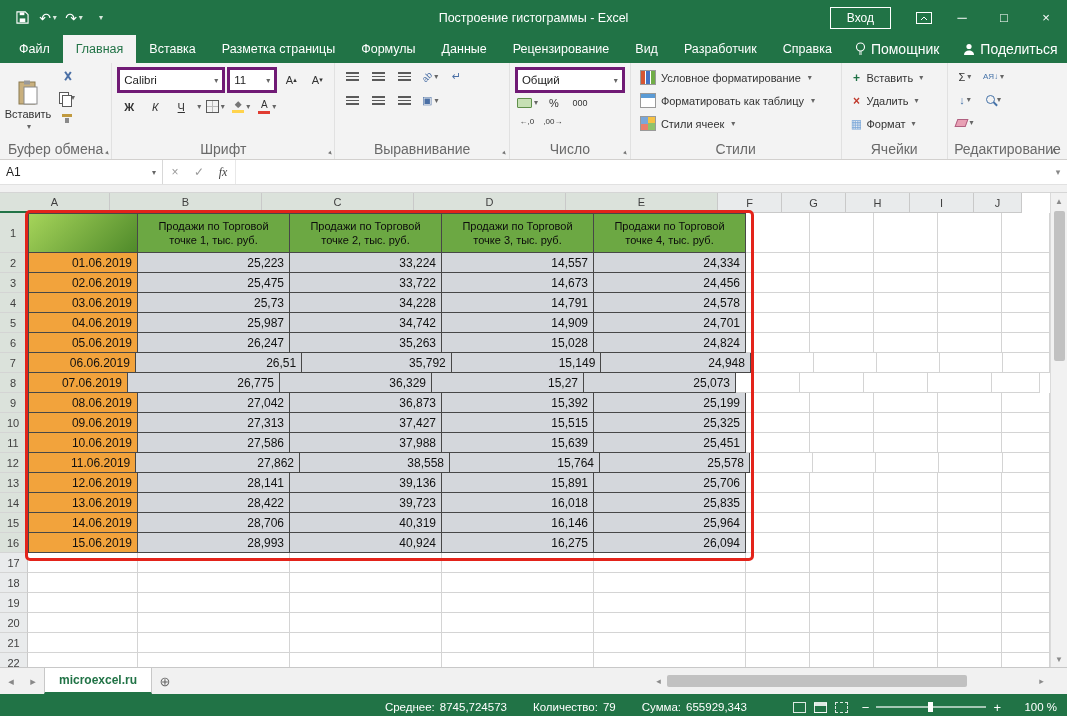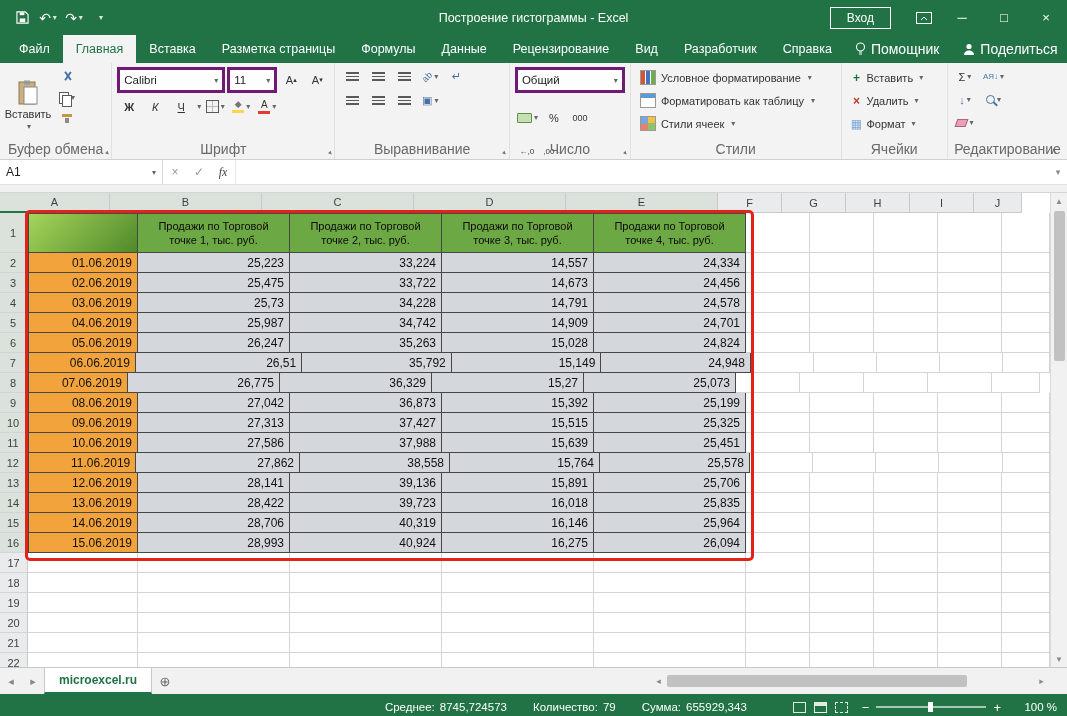--- a/index.html
+++ b/index.html
@@ -303,21 +303,21 @@
               <span style="color:#4a6fa5">▣</span>
               <span class="dd">▾</span>
             </span>
         </div>
       </div>
       <div class="glabel">Выравнивание</div>
       <span class="launcher">▸</span>
     </div>
 
     <div class="rgroup" style="width:110px">
-      <div class="rcol" style="gap:15px">
+      <div class="rcol" style="gap:0">
         <div class="combo" style="width:96px">
             <span>Общий</span>
             <span class="dd">▾</span>
           </div>
         <div class="rrow">
           <span class="sbtn">
               <i class="i-bank"></i>
               <span class="dd">▾</span>
             </span>
           <span class="sbtn">%</span>

